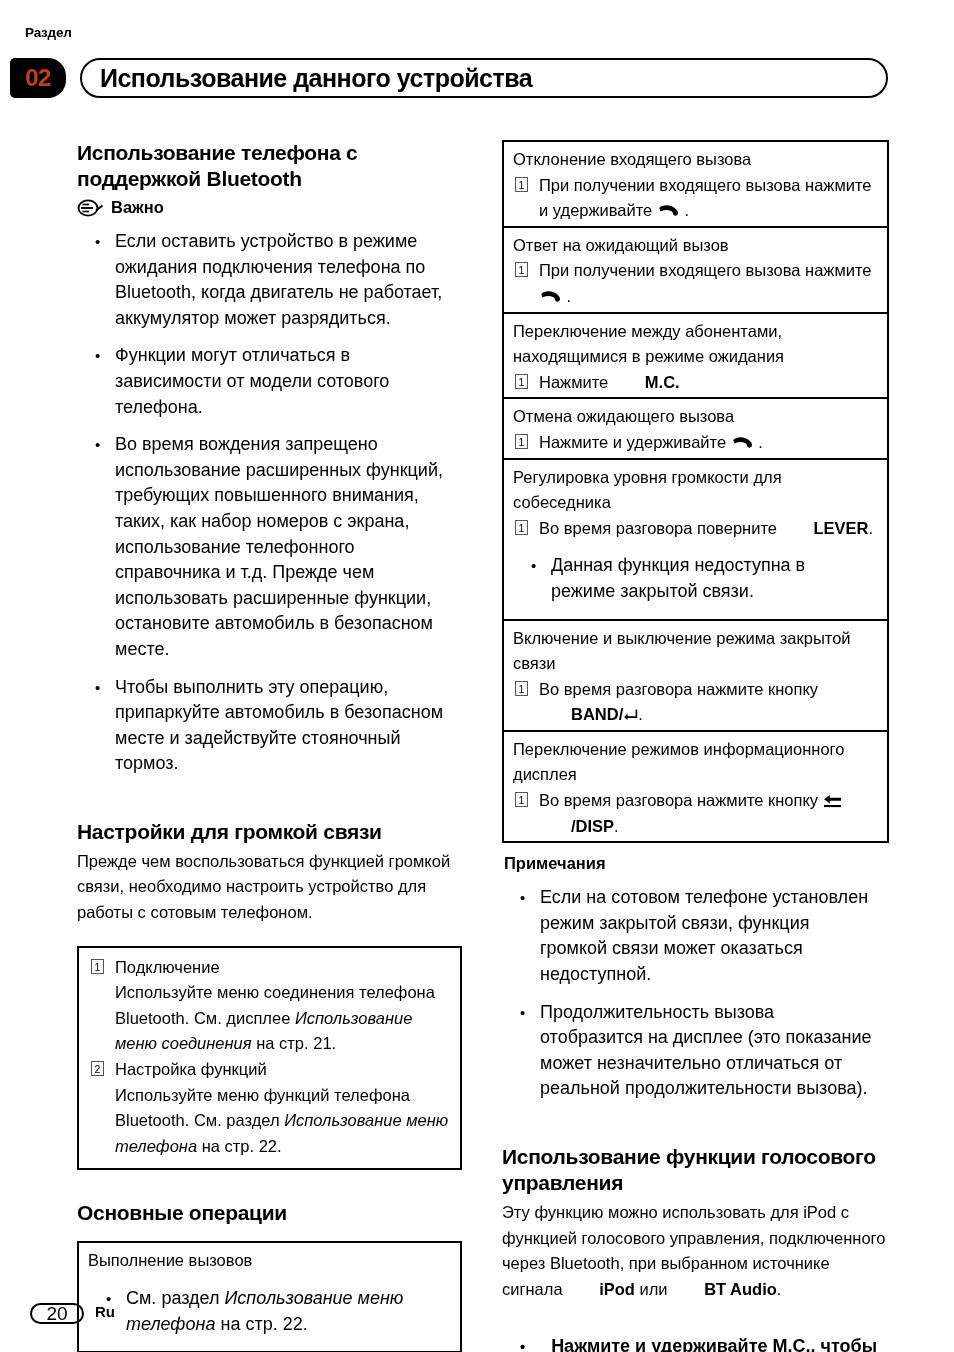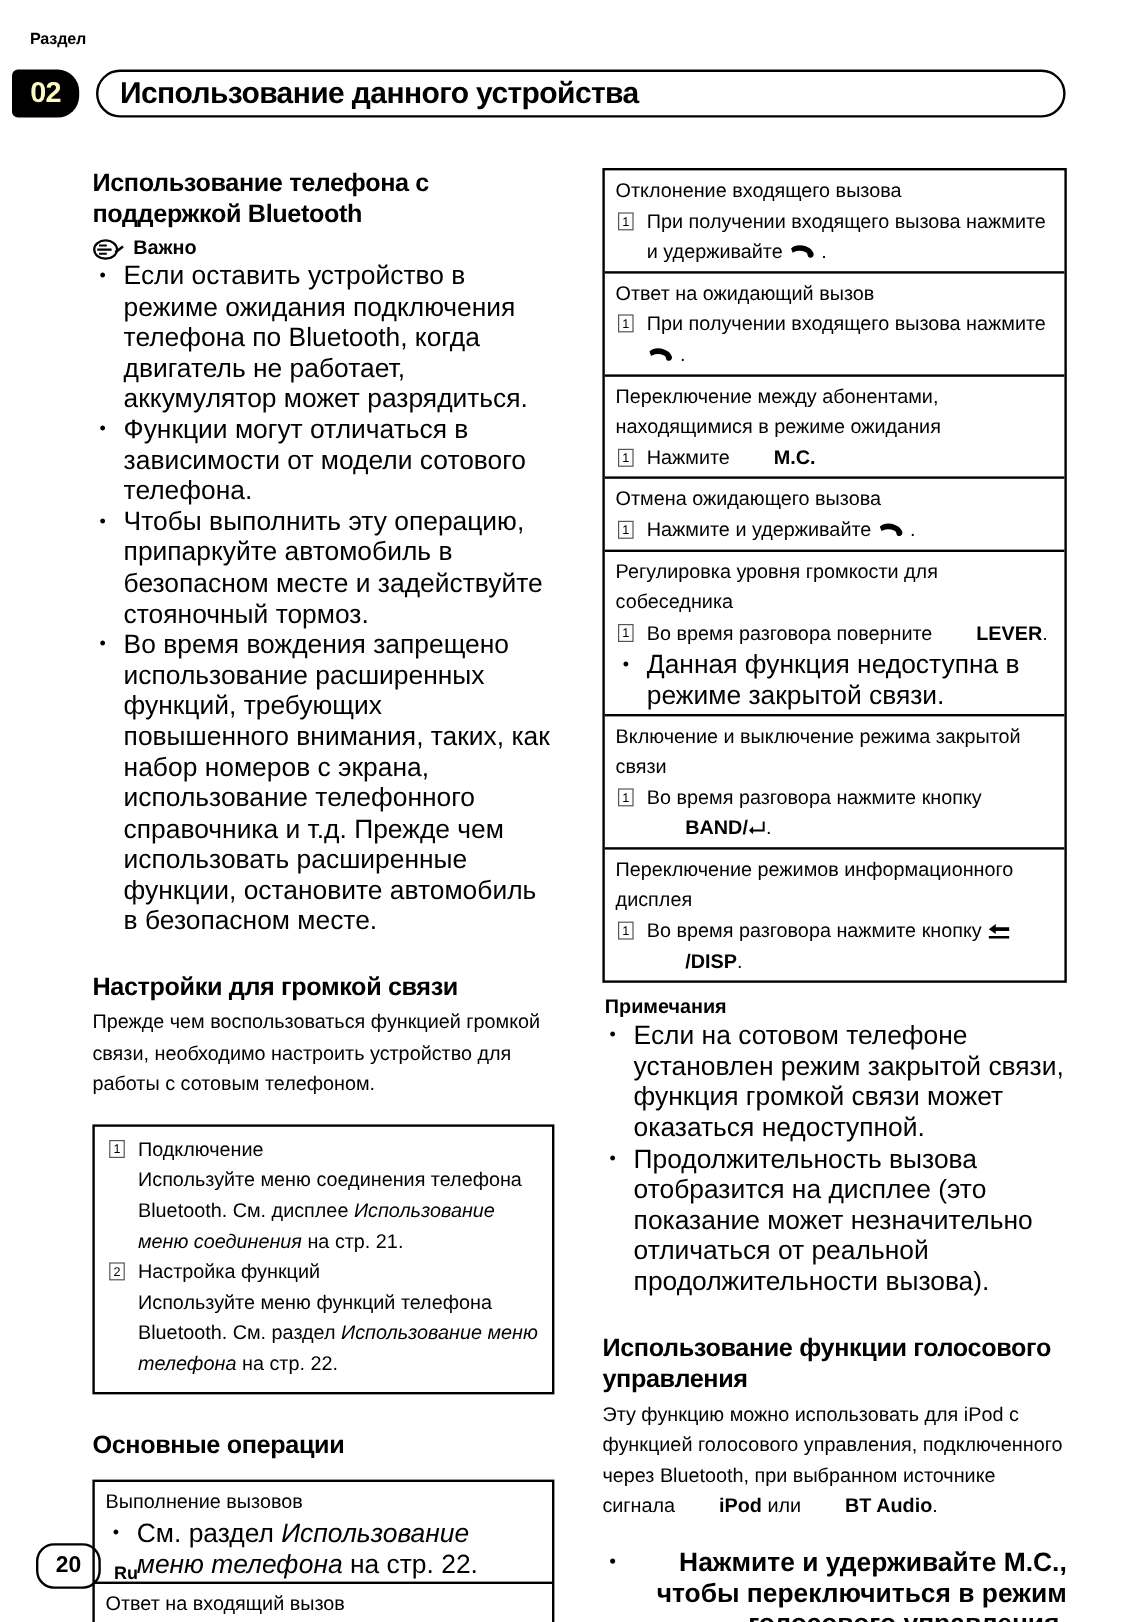--- a/index.html
+++ b/index.html
@@ -31,21 +31,21 @@
     letter-spacing: -0.2px;
   }
   .hdr-numbox {
     position: absolute;
     left: 10px;
     top: 58px;
     width: 56px;
     height: 40px;
     background: #000000;
     border-radius: 5px 18px 18px 5px;
-    color: #fef9c3;
+    color: #c2410c;
     font-size: 24px;
     font-weight: bold;
     display: flex;
     align-items: center;
     justify-content: center;
     letter-spacing: -0.5px;
   }
   .hdr-pill {
     position: absolute;
     left: 80px;
@@ -104,23 +104,23 @@
 
   
   ul.bl {
     list-style: none;
     margin: 0;
     padding: 0;
   }
   ul.bl > li {
     position: relative;
     padding-left: 26px;
-    font-size: 22px;
+    font-size: 18px;
     line-height: 25.6px;
-    margin: 0;
+    margin: 12px;
   }
   ul.bl > li::before {
     content: "\2022";
     position: absolute;
     left: 6px;
     top: 0;
     font-size: 15px;
   }
 
   
@@ -185,25 +185,25 @@
   .retglyph { display:inline-block; width:15px; height:14px; vertical-align:-2px; }
   
   .backglyph { display:inline-block; width:19px; height:14px; vertical-align:-2px; }
 
   
   .footer-page {
     position: absolute;
     left: 30px;
     bottom: 28px;
     width: 54px;
-    height: 38px;
+    height: 21px;
     border: 2.6px solid #000;
     border-radius: 15px;
     font-size: 19px;
-    font-weight: bold;
+    font-weight: normal;
     display: flex;
     align-items: center;
     justify-content: center;
     box-sizing: border-box;
   }
   .footer-lang {
     position: absolute;
     left: 95px;
     bottom: 32px;
     font-size: 15px;
@@ -237,22 +237,22 @@
           <line x1="5.5" y1="12.5" x2="12" y2="12.5" stroke="#000" stroke-width="1.7"></line>
           <line x1="19" y1="11.5" x2="25.5" y2="6.5" stroke="#000" stroke-width="2.1"></line>
         </svg>
       </span>
       <span data-name="important-label">Важно</span>
     </div>
 
     <ul class="bl" data-name="important-bullet-list">
       <li data-name="list-item">Если оставить устройство в режиме ожидания подключения телефона по Bluetooth, когда двигатель не работает, аккумулятор может разрядиться.</li>
       <li data-name="list-item">Функции могут отличаться в зависимости от модели сотового телефона.</li>
+      <li data-name="list-item">Во время вождения запрещено использование расширенных функций, требующих повышенного внимания, таких, как набор номеров с экрана, использование телефонного справочника и т.д. Прежде чем использовать расширенные функции, остановите автомобиль в безопасном месте.</li>
       <li data-name="list-item">Чтобы выполнить эту операцию, припаркуйте автомобиль в безопасном месте и задействуйте стояночный тормоз.</li>
-      <li data-name="list-item">Во время вождения запрещено использование расширенных функций, требующих повышенного внимания, таких, как набор номеров с экрана, использование телефонного справочника и т.д. Прежде чем использовать расширенные функции, остановите автомобиль в безопасном месте.</li>
     </ul>
 
     <div class="spacer-lg"></div>
 
     <h2 class="sec" data-name="heading-handsfree-settings">Настройки для громкой связи</h2>
     <p class="body-p" data-name="handsfree-intro-text">Прежде чем воспользоваться функцией громкой связи, необходимо настроить устройство для работы с сотовым телефоном.</p>
 
     <div class="spacer-md"></div>
 
     <div class="infobox" data-name="setup-steps-box">

